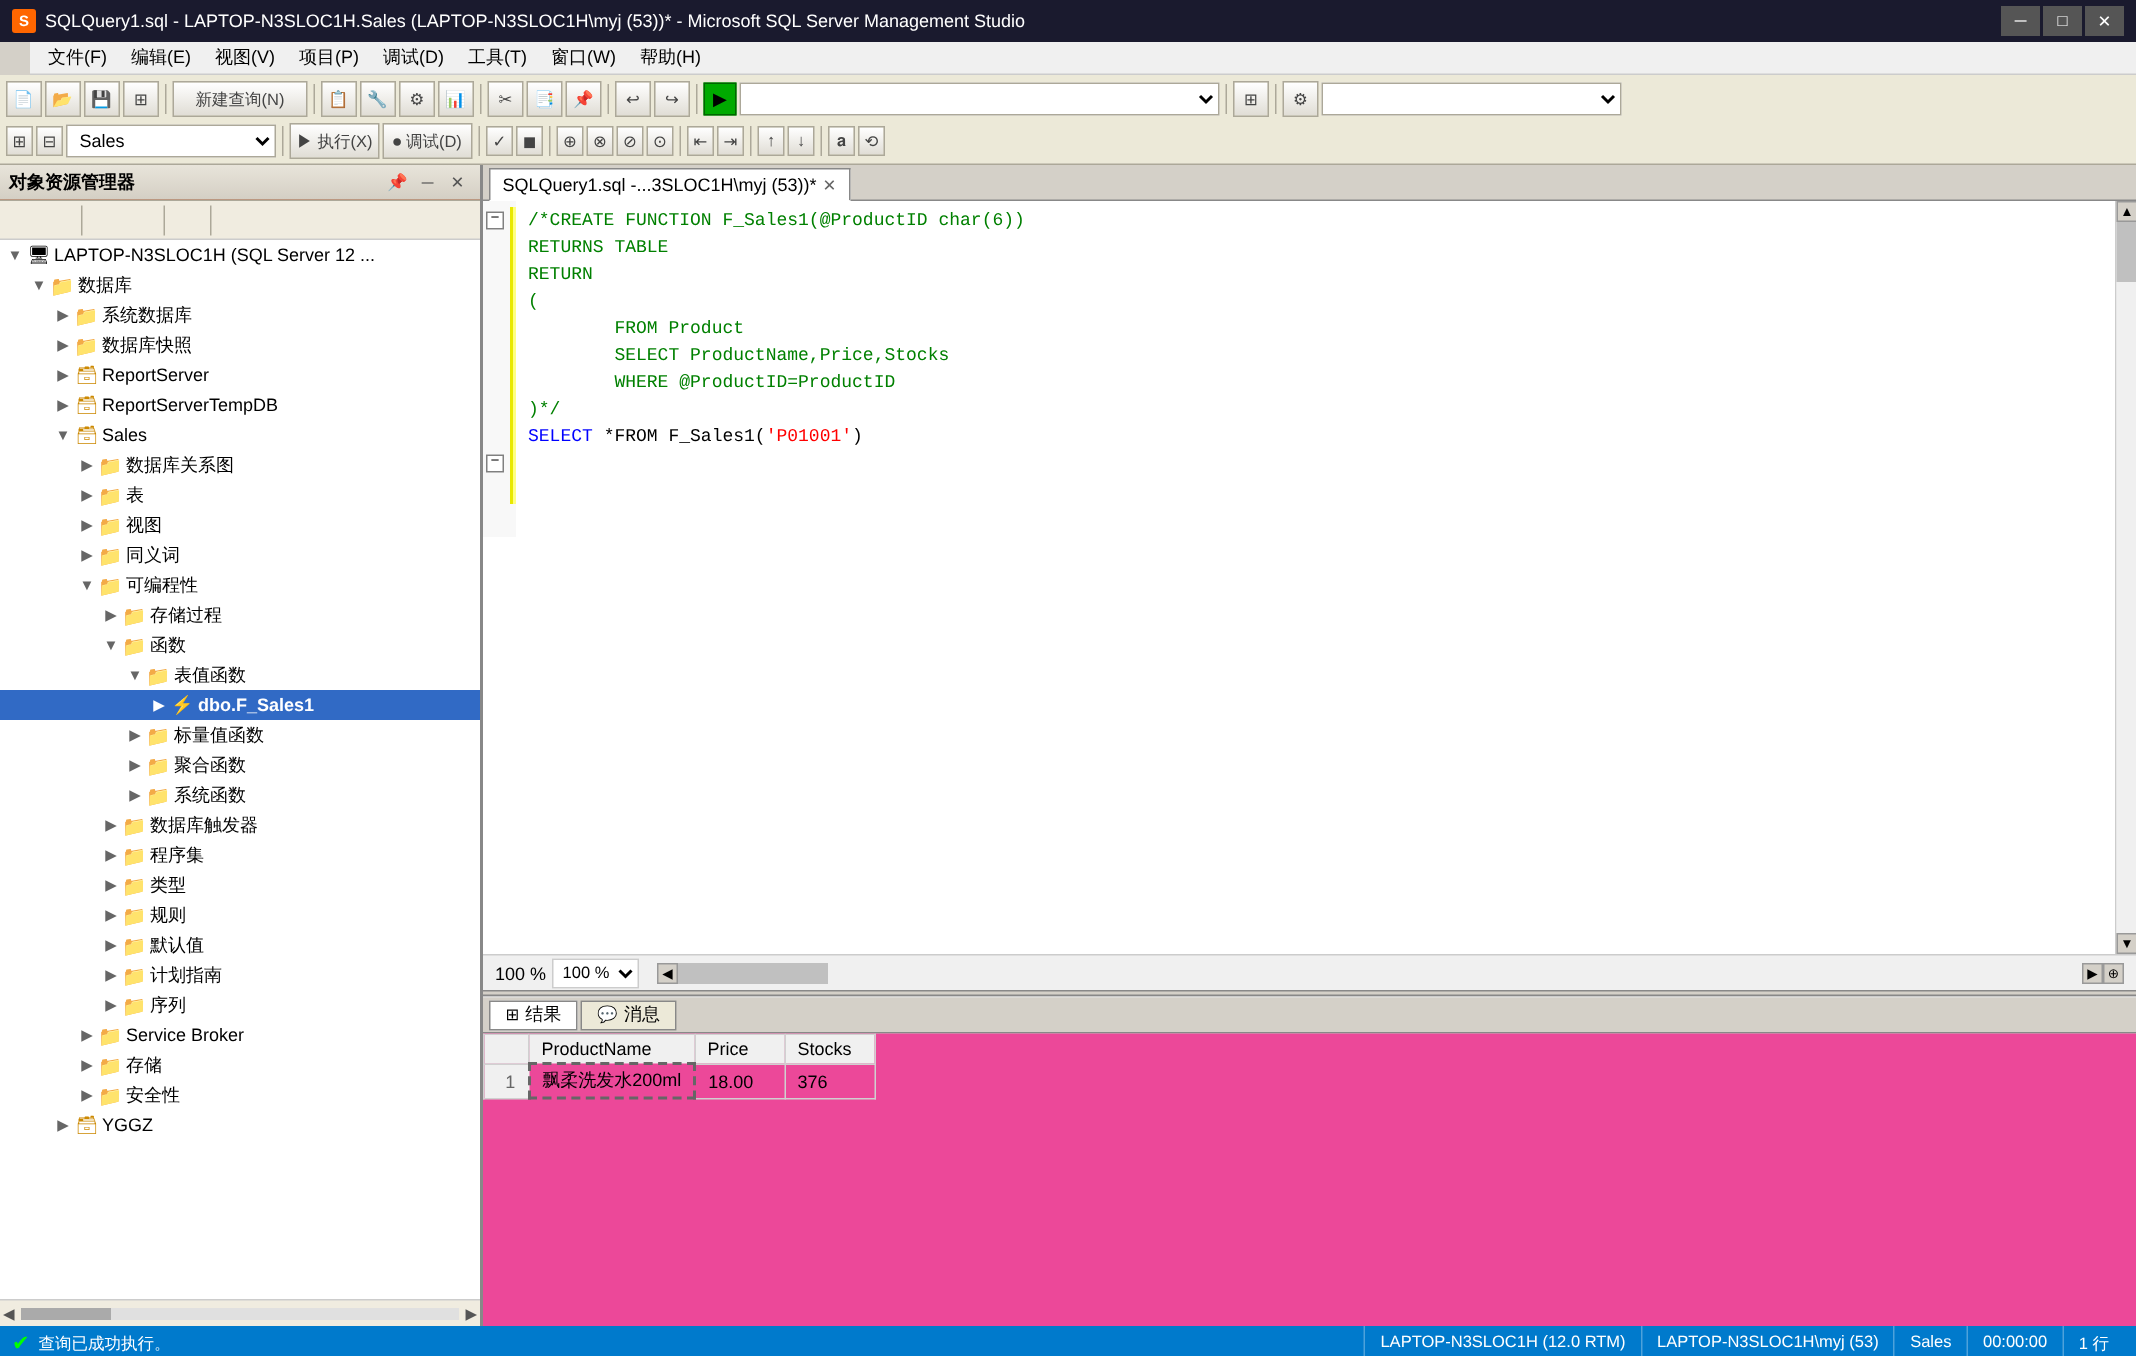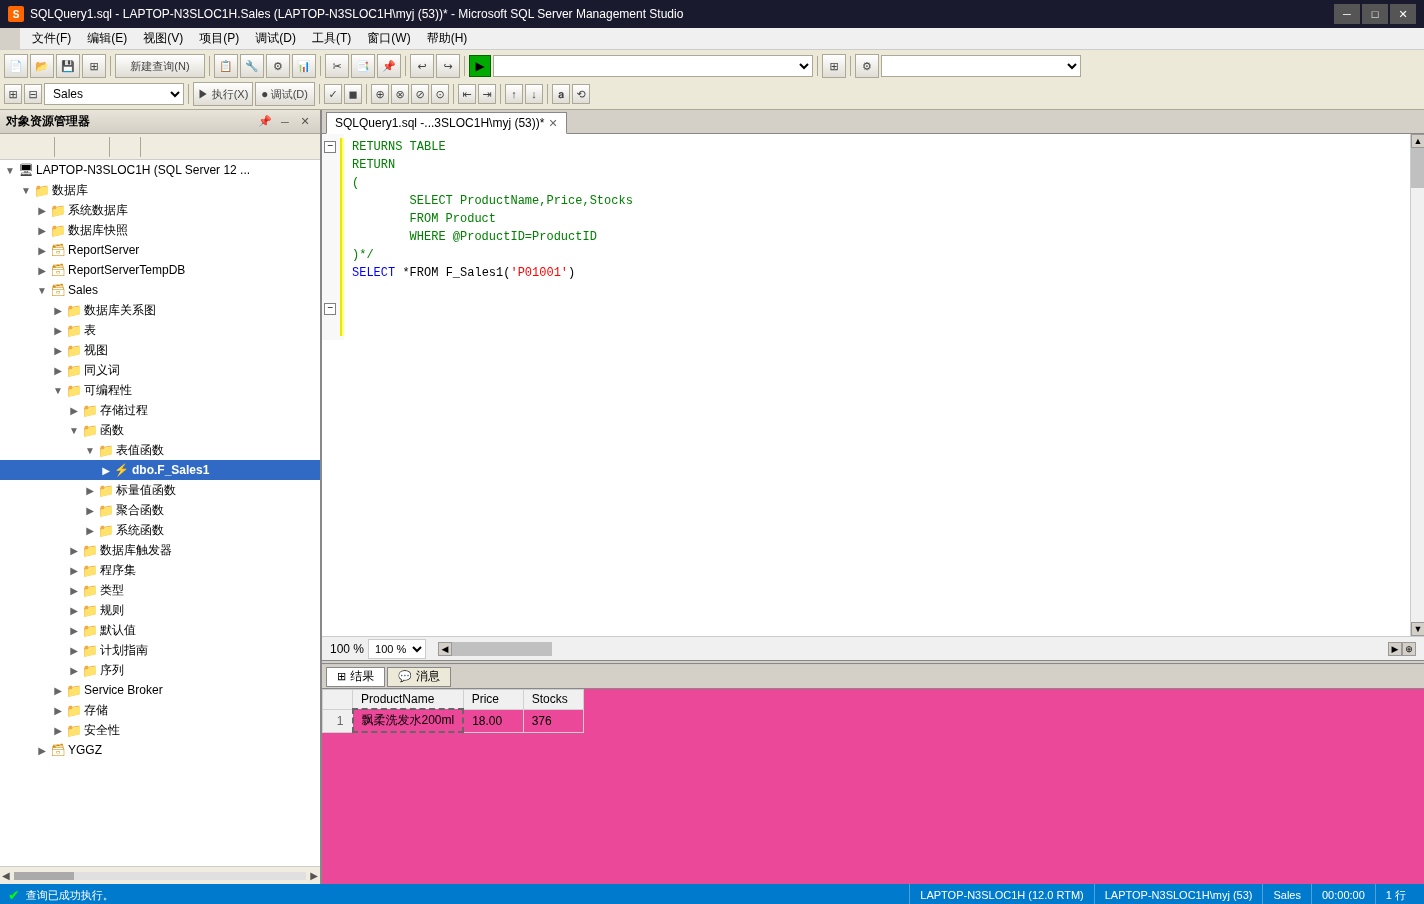--- a/index.html
+++ b/index.html
@@ -475,33 +475,36 @@
               <div style="height:18px; background:#ffff80; border-left:2px solid #e8e800;"></div>
               <div style="height:18px; background:#ffff80; border-left:2px solid #e8e800;"></div>
 
               <div style="height:18px; background:#ffff80; border-left:2px solid #e8e800;"></div>
               <div style="height:18px; background:#ffff80; border-left:2px solid #e8e800;"></div>
             </div>
 
             <div style="padding: 4px 8px; flex:1; background:white;">
 
               <div style="height:18px;">
+                <span style="color:#008000;">/*CREATE FUNCTION F_Sales1(@ProductID char(6))</span>
+              </div>
+              <div style="height:18px;">
                 <span style="color:#008000;">RETURNS TABLE</span>
               </div>
               <div style="height:18px;">
                 <span style="color:#008000;">RETURN</span>
               </div>
               <div style="height:18px;">
                 <span style="color:#008000;">(</span>
               </div>
               <div style="height:18px;">
+                <span style="color:#008000;">&nbsp;&nbsp;&nbsp;&nbsp;&nbsp;&nbsp;&nbsp;&nbsp;FROM Product</span>
+              </div>
+              <div style="height:18px;">
                 <span style="color:#008000;">&nbsp;&nbsp;&nbsp;&nbsp;&nbsp;&nbsp;&nbsp;&nbsp;SELECT ProductName,Price,Stocks</span>
-              </div>
-              <div style="height:18px;">
-                <span style="color:#008000;">&nbsp;&nbsp;&nbsp;&nbsp;&nbsp;&nbsp;&nbsp;&nbsp;FROM Product</span>
               </div>
               <div style="height:18px;">
                 <span style="color:#008000;">&nbsp;&nbsp;&nbsp;&nbsp;&nbsp;&nbsp;&nbsp;&nbsp;WHERE @ProductID=ProductID</span>
               </div>
               <div style="height:18px;">
                 <span style="color:#008000;">)*/</span>
               </div>
 
 
               <div style="height:18px;">

